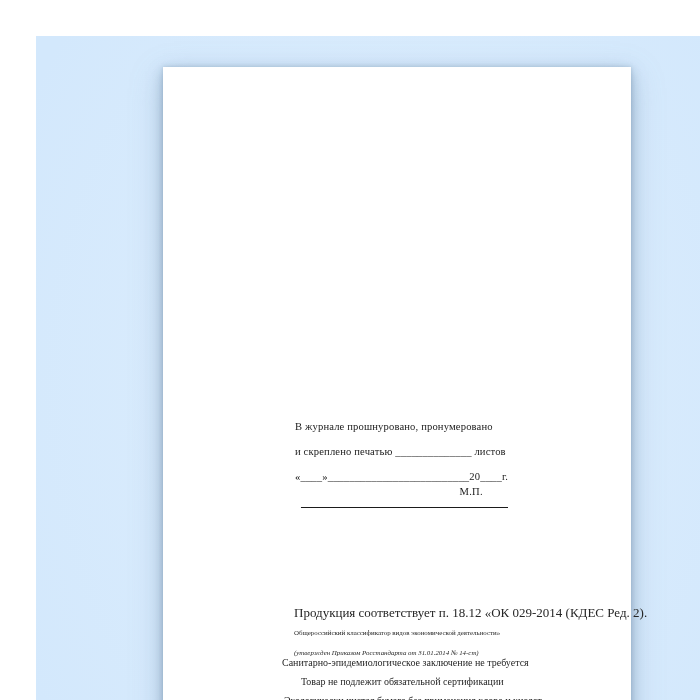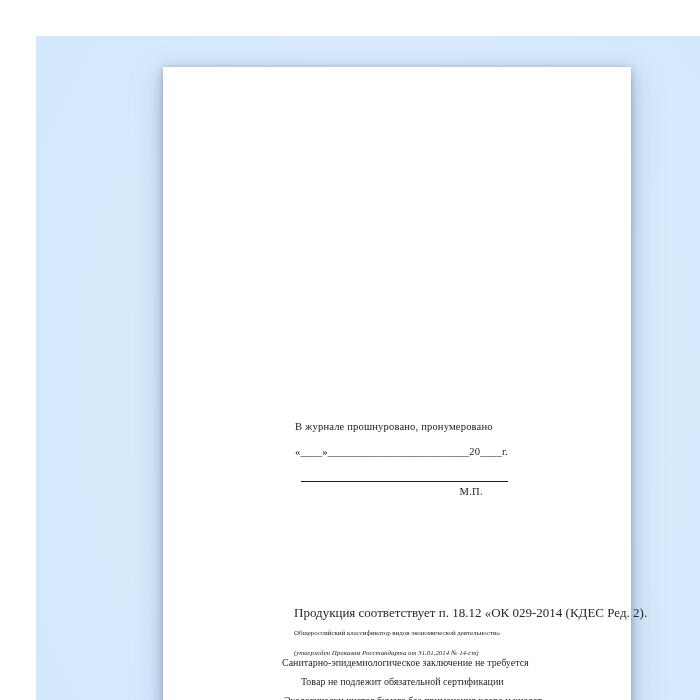--- a/index.html
+++ b/index.html
@@ -106,20 +106,21 @@
   .age-law   { font-size: 5.9px; line-height: 7px; font-style: italic; }
 </style>
 </head>
 <body>
 
 <div class="stage">
   <div class="sheet">
 
     <div class="stitch-block">
       <div class="ln1">В журнале прошнуровано, пронумеровано</div>
+      <div class="ln2">и скреплено печатью ______________ листов</div>
       <div class="ln3">«____»__________________________20____г.</div>
       <div class="ln5">______________________________________</div>
     </div>
 
     <div class="seal">М.П.</div>
 
     <div class="classifier-note">
       <div class="cl1">Продукция соответствует п. 18.12 «ОК 029-2014 (КДЕС Ред. 2).</div>
       <div class="cl2">Общероссийский классификатор видов экономической деятельности»</div>
       <div class="cl3">(утвержден Приказом Росстандарта от 31.01.2014 № 14-ст)</div>

